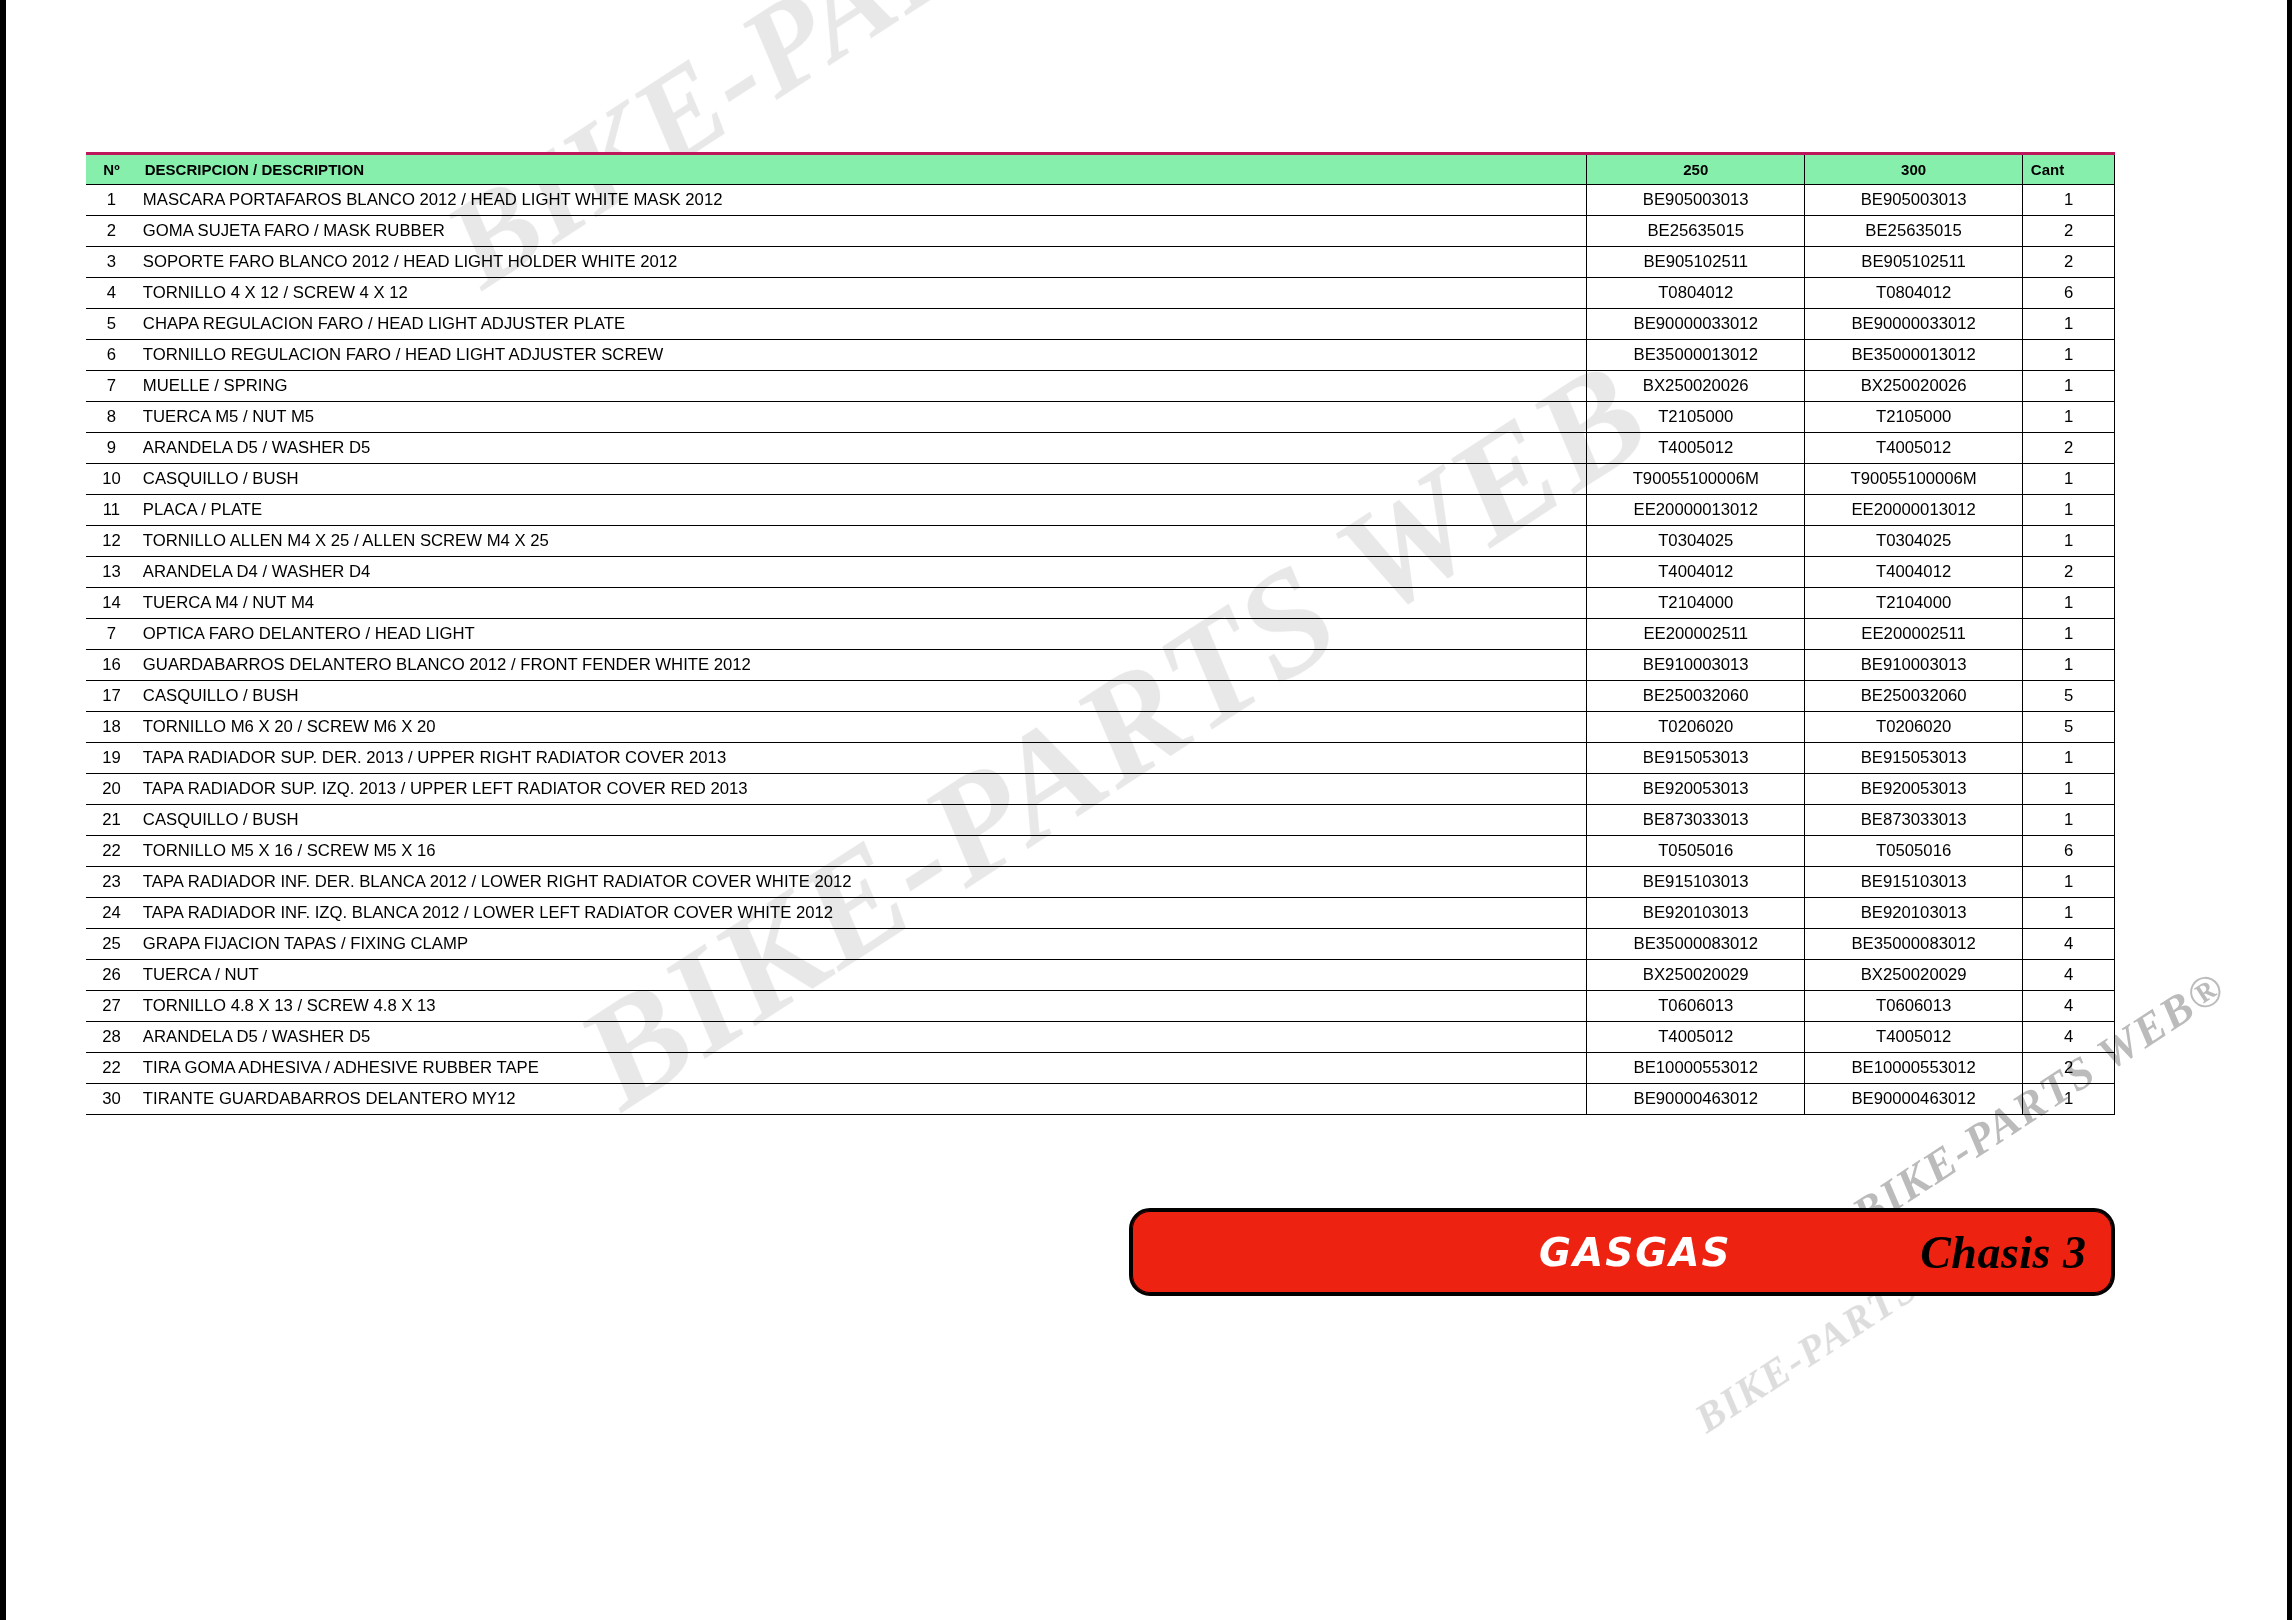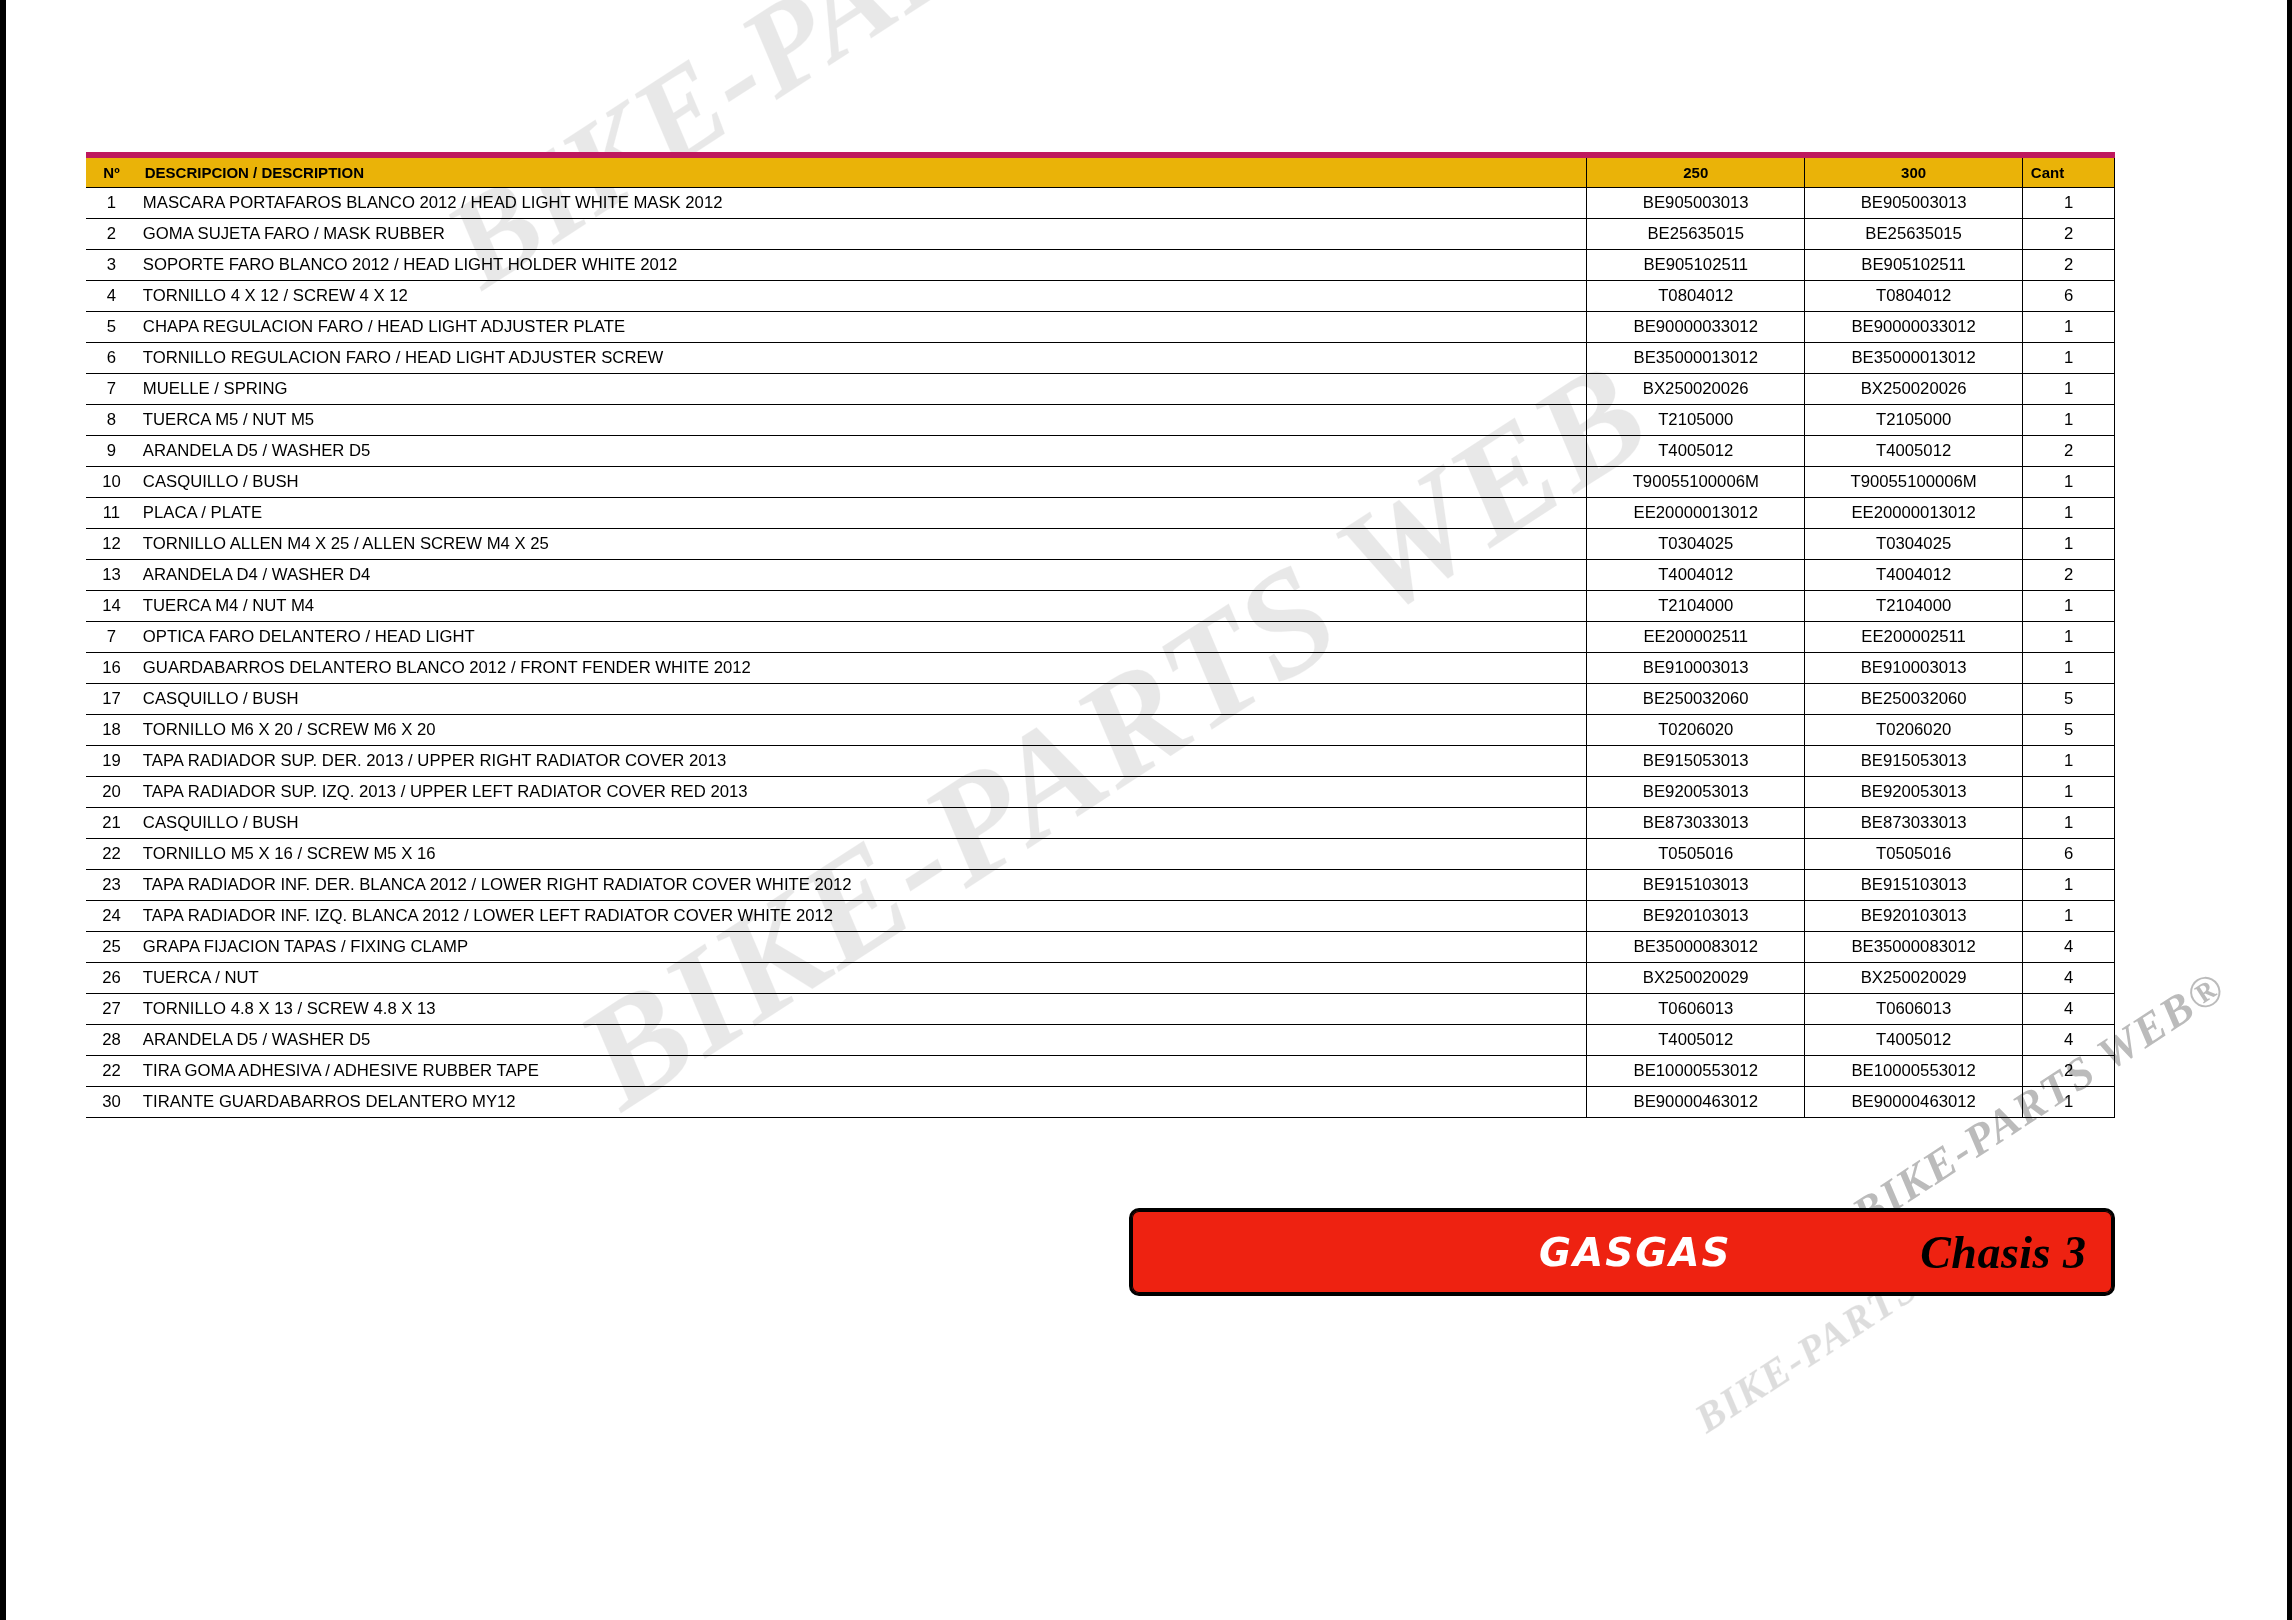--- a/index.html
+++ b/index.html
@@ -78,29 +78,29 @@
     font-size: 16.7px;
     color: #000;
   }
   .parts-table col.c-num   { width: 51px; }
   .parts-table col.c-desc  { width: 1451px; }
   .parts-table col.c-250   { width: 218px; }
   .parts-table col.c-300   { width: 218px; }
   .parts-table col.c-cant  { width: 92px; }
 
   .parts-table thead th {
-    border-top: 6px solid #be185d;
+    border-top: 3px solid #be185d;
     border-bottom: 1.5px solid #000;
     font-size: 15px;
     font-weight: bold;
     height: 29px;
     padding: 0 7.8px;
     text-align: left;
     vertical-align: middle;
-    background: #eab308;
+    background: #86efac;
   }
   .parts-table thead th.ctr { text-align: center; }
 
   .parts-table tbody td {
     border-bottom: 1px solid #000;
     height: 30px;
     padding: 0 5.9px;
     vertical-align: middle;
     white-space: nowrap;
   }
@@ -117,21 +117,21 @@
 
   
   .banner {
     position: absolute;
     left: 1129px;
     top: 1208px;
     width: 986px;
     height: 88px;
     background: #ee2211;
     border: 3.9px solid #000;
-    border-radius: 10px;
+    border-radius: 21px;
     box-sizing: border-box;
     display: flex;
     align-items: center;
     box-shadow: 0 0 0 1px #000 inset;
   }
   .banner-brand {
     position: absolute;
     left: 407px;
     top: 50%;
     transform: translateY(-50%);

